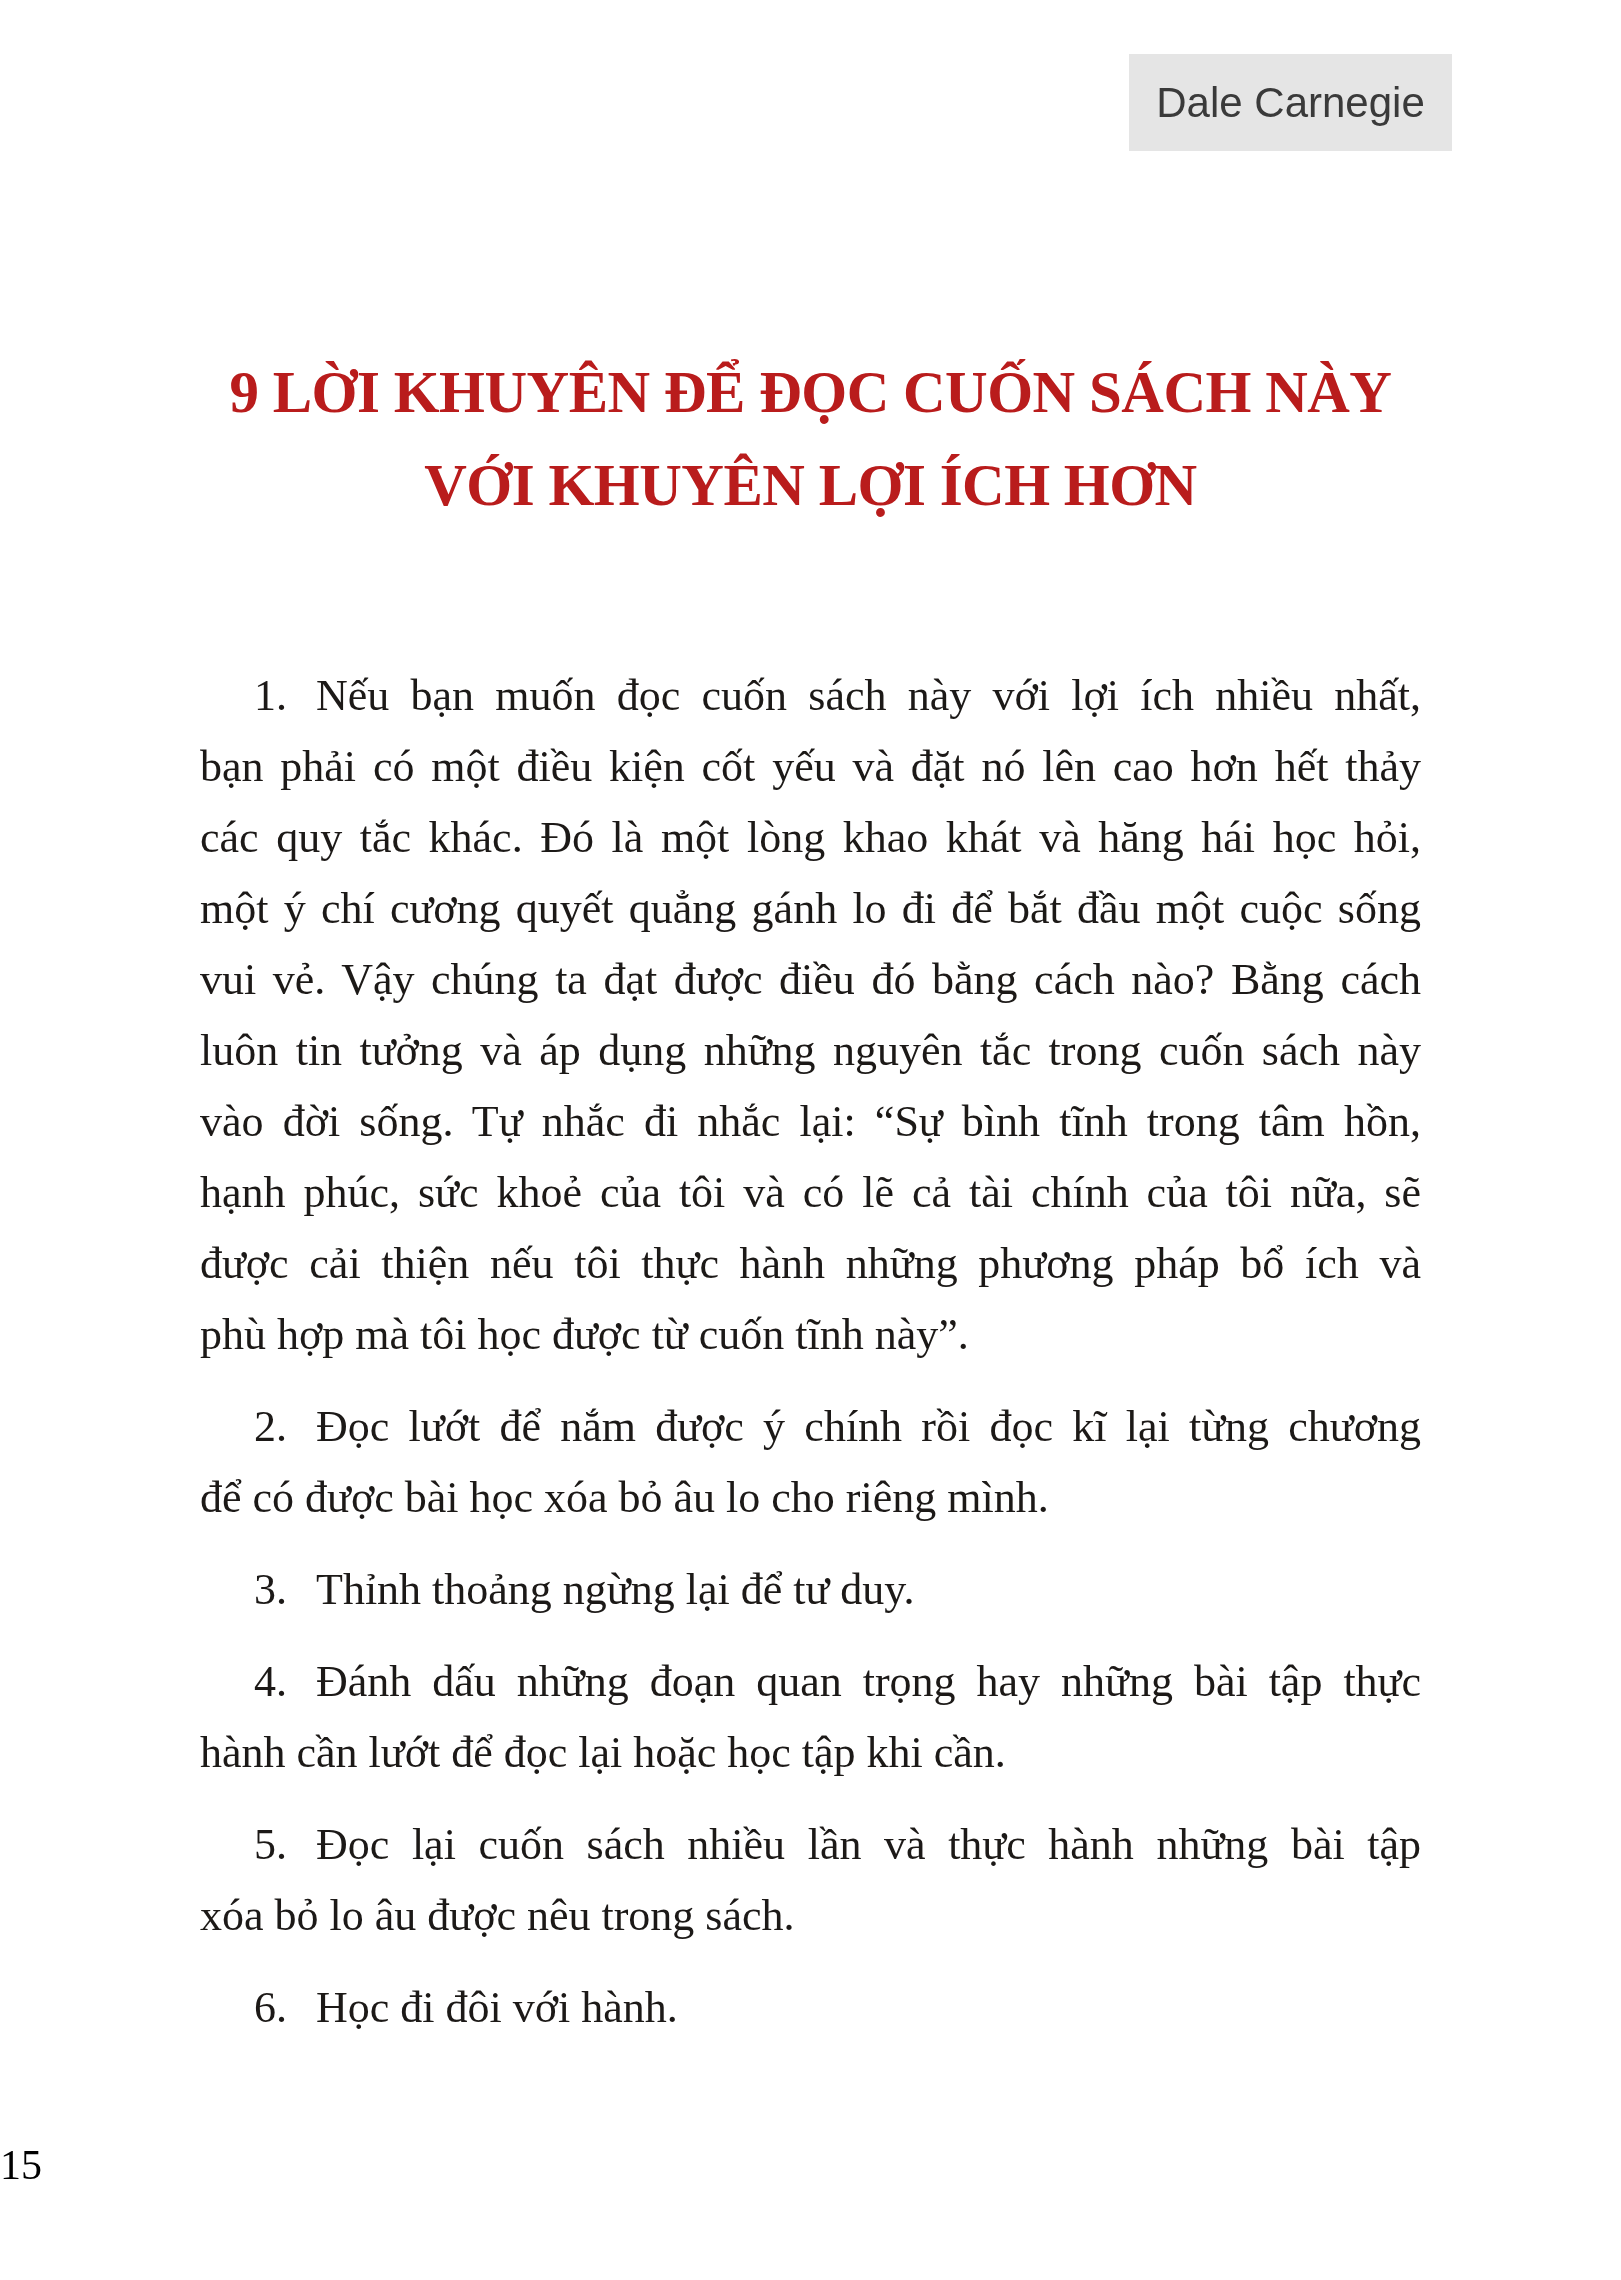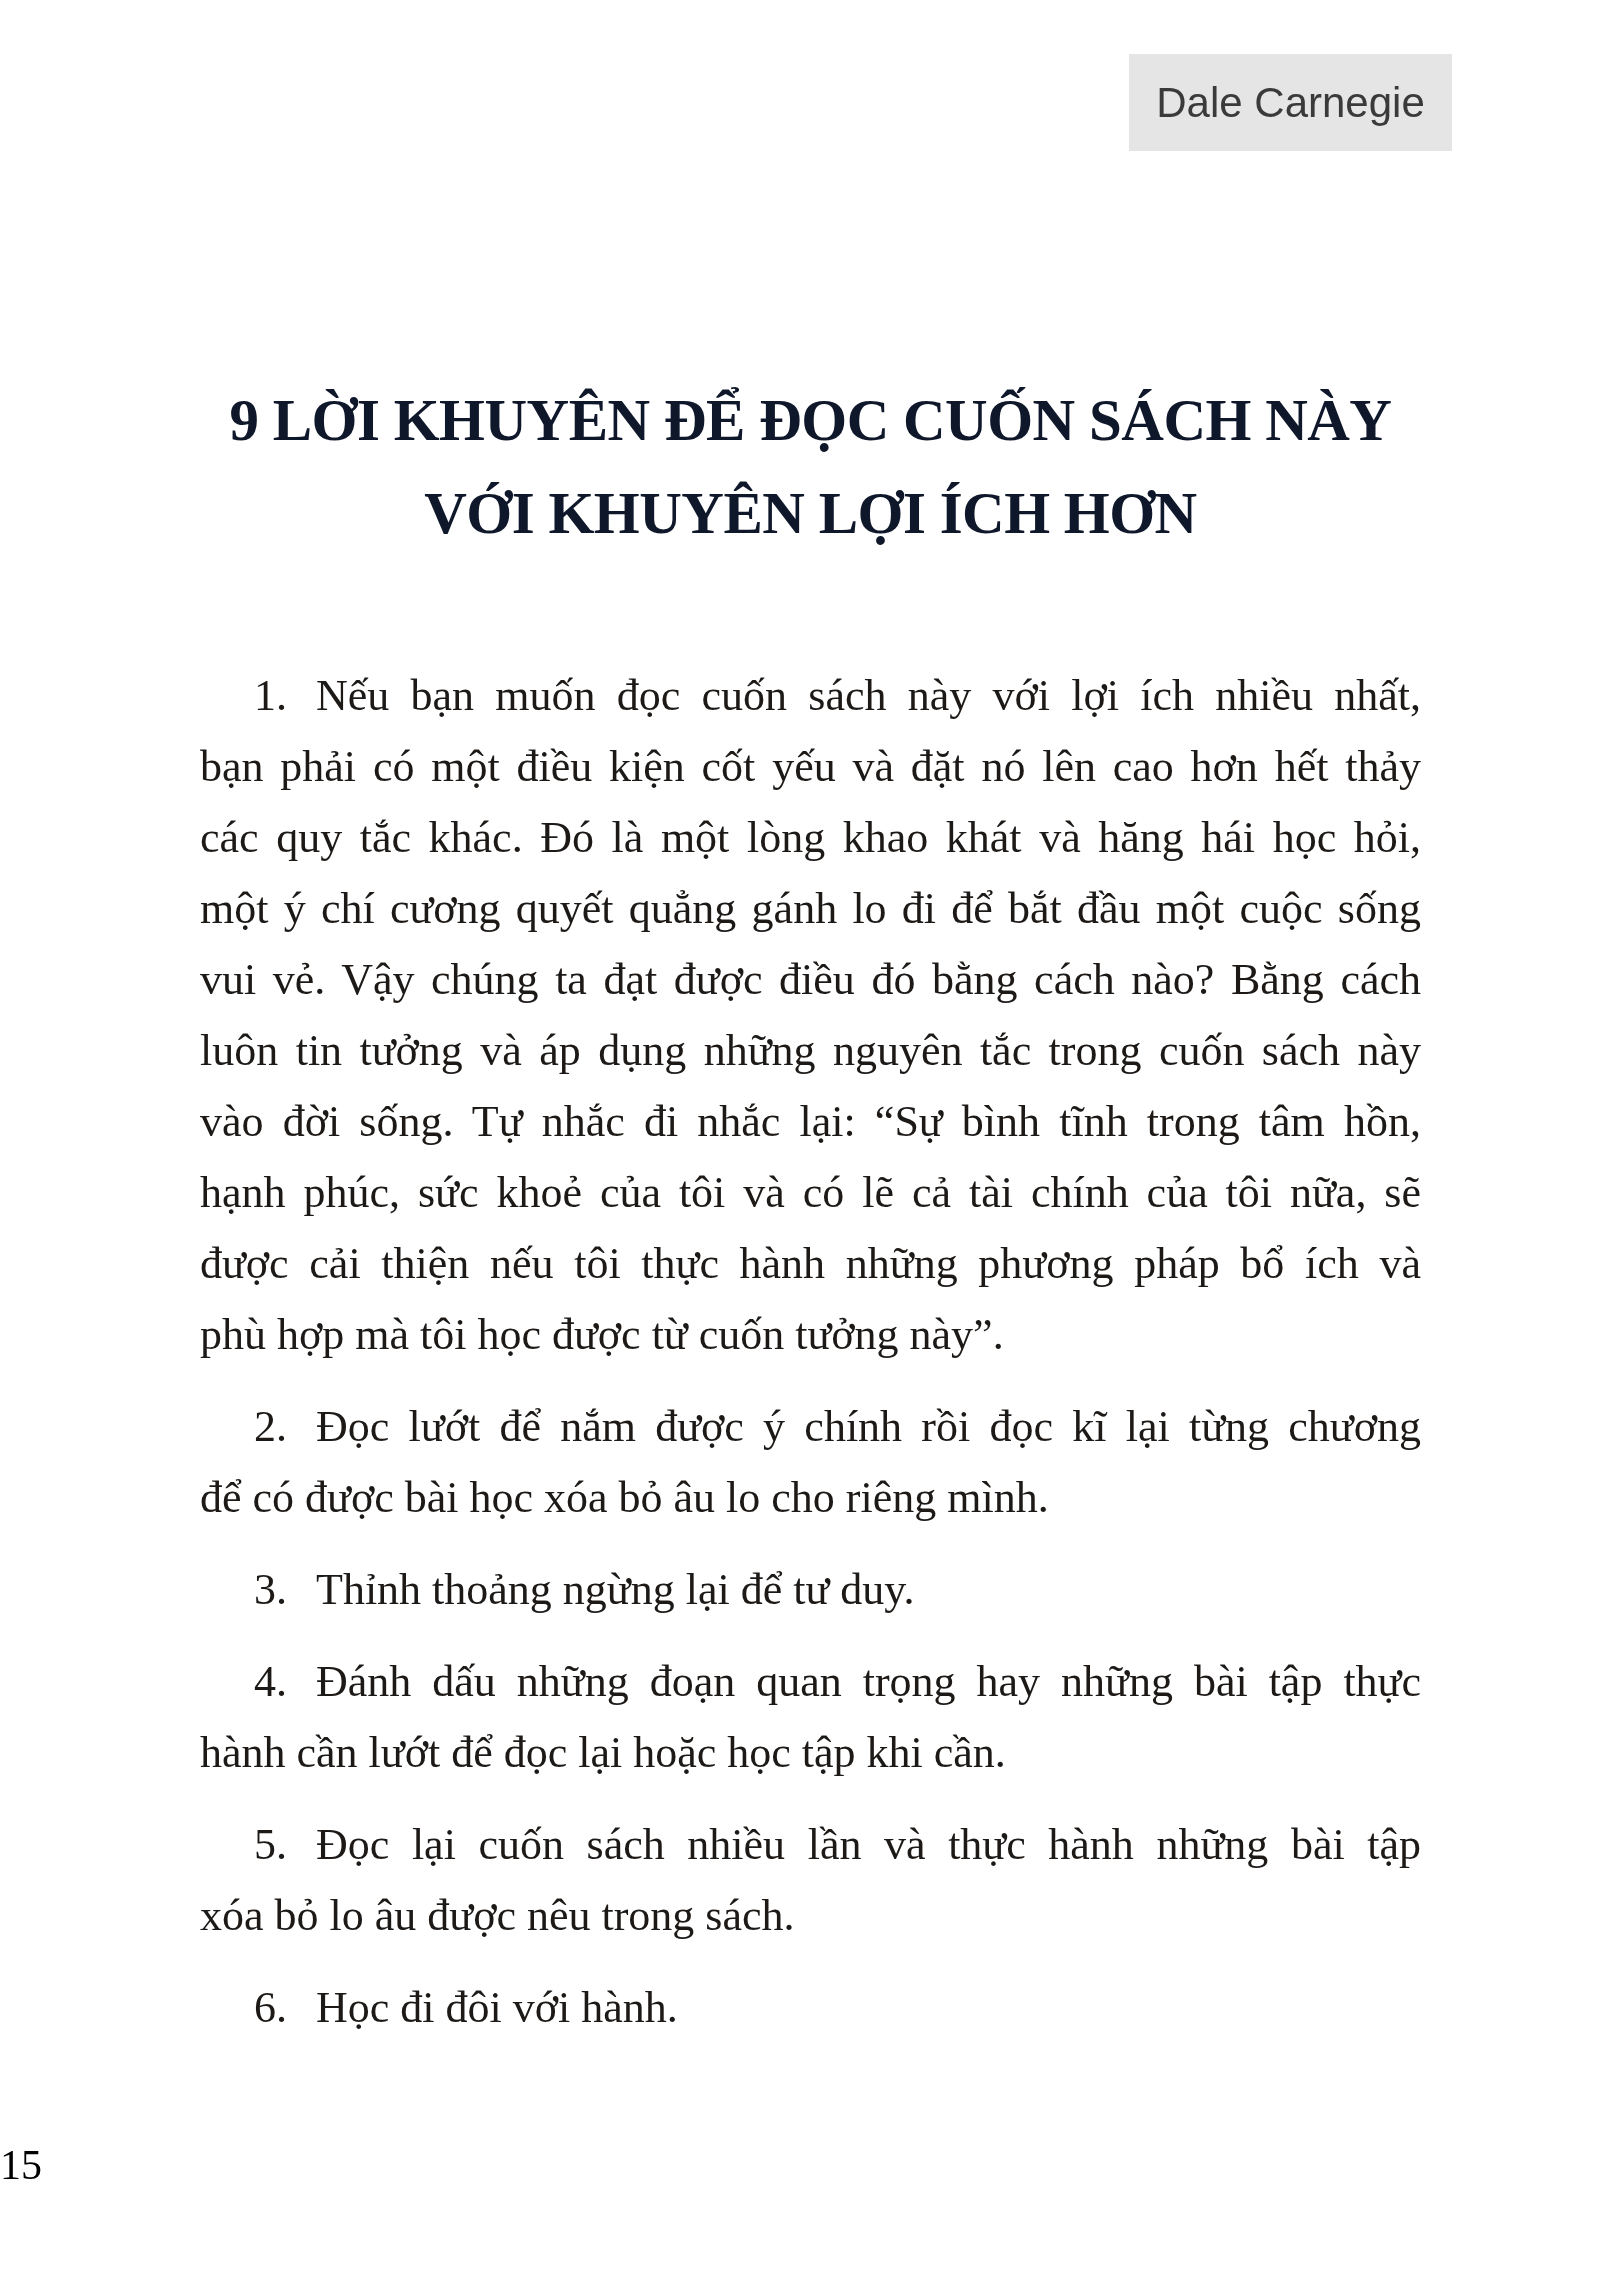--- a/index.html
+++ b/index.html
@@ -15,27 +15,27 @@
     left:1129px; top:54px;
     width:323px; height:97px;
     background:#e5e5e5;
     display:flex; align-items:center; justify-content:center;
     font-family:"Liberation Sans","DejaVu Sans",sans-serif;
     font-size:42px;
     color:#3a3a3a;
   }
   .chapter-title {
     position:absolute;
-    left:85px; right:85px; top:374px;
+    left:85px; right:85px; top:346px;
     text-align:center;
     font-weight:bold;
     font-size:59px;
     line-height:93px;
     letter-spacing:-0.5px;
-    color:#0f172a;
+    color:#b91c1c;
   }
   .body-text {
     position:absolute;
     left:192px; top:652px;
     width:1237px;
     font-size:44px;
     line-height:71px;
     color:#1c1917;
   }
   .para { margin:8px; }
@@ -74,21 +74,21 @@
       <div class="para">
         <div class="line first"><span class="num">1.</span>Nếu bạn muốn đọc cuốn sách này với lợi ích nhiều nhất,</div>
         <div class="line">bạn phải có một điều kiện cốt yếu và đặt nó lên cao hơn hết thảy</div>
         <div class="line">các quy tắc khác. Đó là một lòng khao khát và hăng hái học hỏi,</div>
         <div class="line">một ý chí cương quyết quẳng gánh lo đi để bắt đầu một cuộc sống</div>
         <div class="line">vui vẻ. Vậy chúng ta đạt được điều đó bằng cách nào? Bằng cách</div>
         <div class="line">luôn tin tưởng và áp dụng những nguyên tắc trong cuốn sách này</div>
         <div class="line">vào đời sống. Tự nhắc đi nhắc lại: “Sự bình tĩnh trong tâm hồn,</div>
         <div class="line">hạnh phúc, sức khoẻ của tôi và có lẽ cả tài chính của tôi nữa, sẽ</div>
         <div class="line">được cải thiện nếu tôi thực hành những phương pháp bổ ích và</div>
-        <div class="line last">phù hợp mà tôi học được từ cuốn tưởng này”.</div>
+        <div class="line last">phù hợp mà tôi học được từ cuốn tĩnh này”.</div>
       </div>
       <div class="para">
         <div class="line first"><span class="num">2.</span>Đọc lướt để nắm được ý chính rồi đọc kĩ lại từng chương</div>
         <div class="line last">để có được bài học xóa bỏ âu lo cho riêng mình.</div>
       </div>
       <div class="para">
         <div class="line first last"><span class="num">3.</span>Thỉnh thoảng ngừng lại để tư duy.</div>
       </div>
       <div class="para">
         <div class="line first"><span class="num">4.</span>Đánh dấu những đoạn quan trọng hay những bài tập thực</div>

